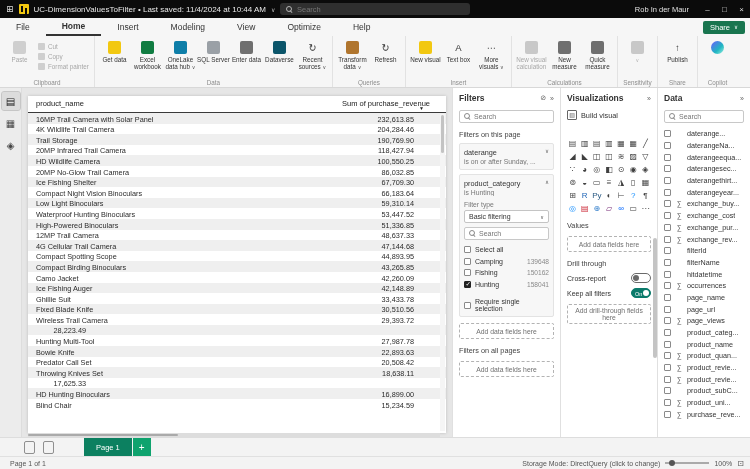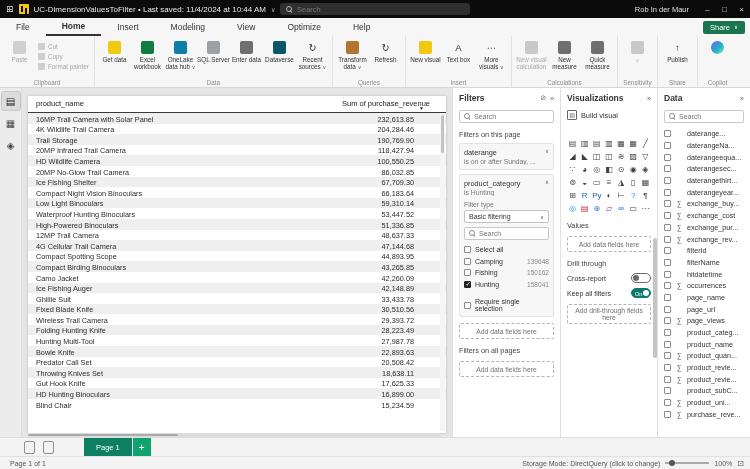--- a/index.html
+++ b/index.html
@@ -474,21 +474,20 @@
           <span class="td-name">Fixed Blade Knife</span>
           <span class="td-val">30,510.56</span>
         </div>
 
         <div class="trow">
           <span class="td-name">Wireless Trail Camera</span>
           <span class="td-val">29,393.72</span>
         </div>
 
         <div class="trow">
-          <span class="td-name">Folding Hunting Knife</span>
           <span class="td-val">28,223.49</span>
         </div>
 
         <div class="trow">
           <span class="td-name">Hunting Multi-Tool</span>
           <span class="td-val">27,987.78</span>
         </div>
 
         <div class="trow">
           <span class="td-name">Bowie Knife</span>
@@ -499,21 +498,20 @@
           <span class="td-name">Predator Call Set</span>
           <span class="td-val">20,508.42</span>
         </div>
 
         <div class="trow">
           <span class="td-name">Throwing Knives Set</span>
           <span class="td-val">18,638.11</span>
         </div>
 
         <div class="trow">
-          <span class="td-name">Gut Hook Knife</span>
           <span class="td-val">17,625.33</span>
         </div>
 
 
         <div class="trow">
           <span class="td-name">HD Hunting Binoculars</span>
           <span class="td-val">16,899.00</span>
         </div>
 
         <div class="trow">

